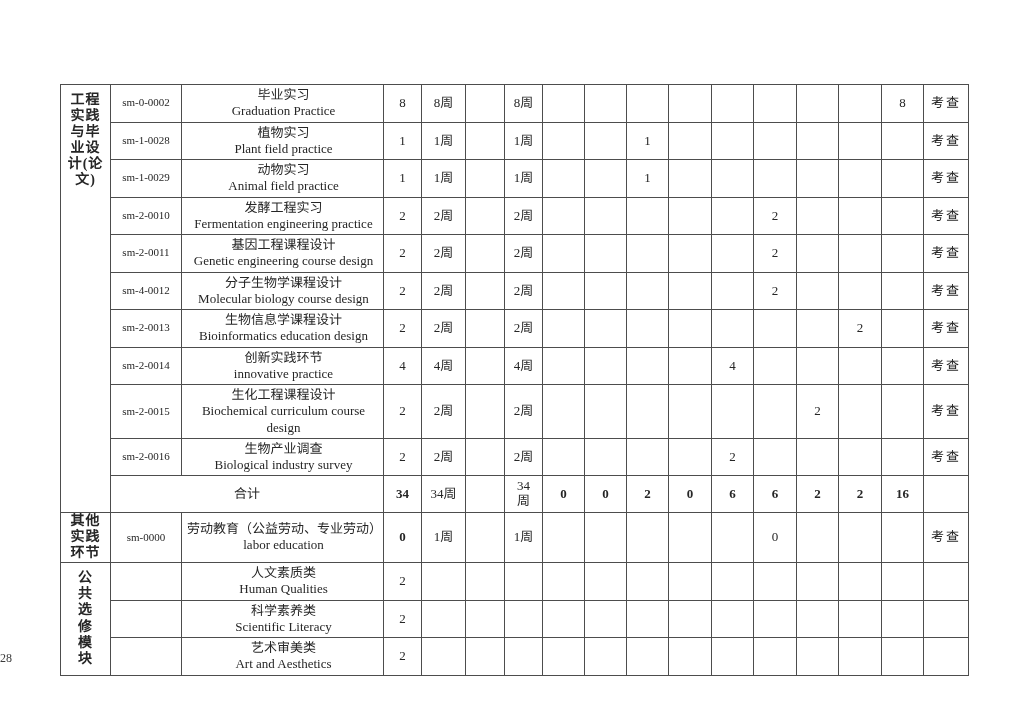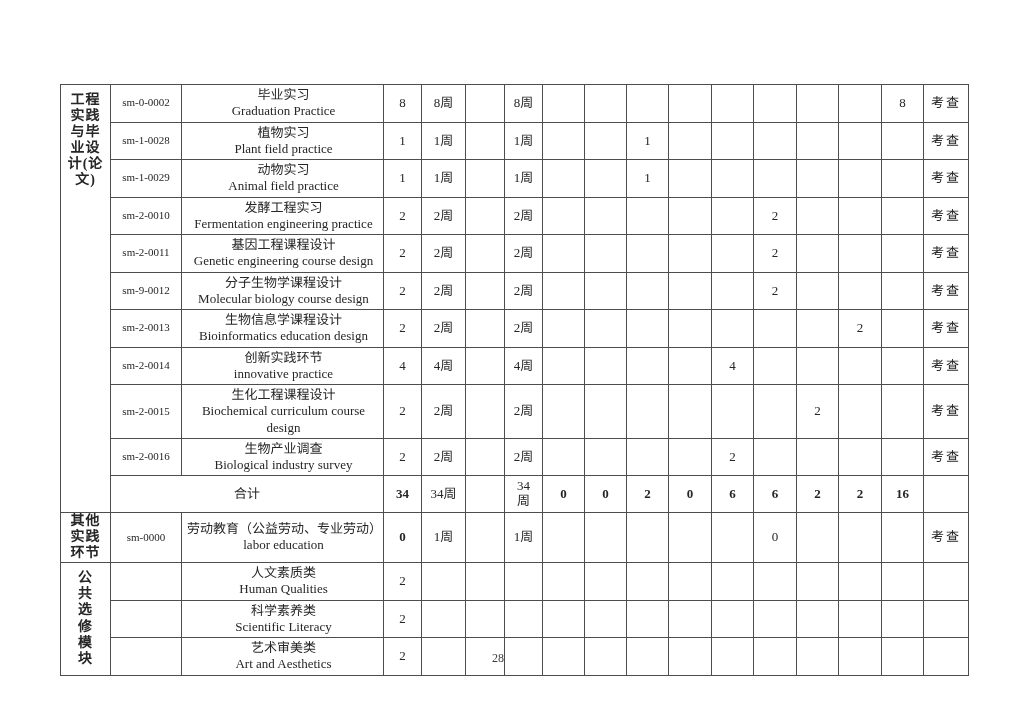--- a/index.html
+++ b/index.html
@@ -18,21 +18,21 @@
   td.cat-top{vertical-align:top;padding-top:7px;}
   td.code{font-size:11px;}
   td.name{text-align:center;padding:2px 3px 2px 5px;}
   td.name .zh{display:block;white-space:nowrap;}
   td.name .en{display:block;white-space:nowrap;}
   td.num{font-size:13px;}
   td.assess{letter-spacing:2px;}
   tr.total-row td.bold, td.bold{font-weight:bold;}
   .stack span{display:block;line-height:1.15;}
   .footer{
-    position:absolute;left:0;top:651px;width:996px;text-align:center;
+    position:absolute;left:0;top:651px;width:996px;
     font-size:12px;color:#3a3a3a;
   }
 </style>
 </head>
 <body>
 
 <div class="sheet">
 <table>
   <colgroup>
     <col style="width:50px">
@@ -169,21 +169,21 @@
     <td class="num"></td>
     <td class="num"></td>
     <td class="num">2</td>
     <td class="num"></td>
     <td class="num"></td>
     <td class="num"></td>
     <td class="num assess">考查</td>
   </tr>
 
   <tr style="height:37px">
-    <td class="code">sm-9-0012</td>
+    <td class="code">sm-4-0012</td>
     <td class="name">
       <span class="zh">分子生物学课程设计</span>
       <span class="en">Molecular biology course design</span>
     </td>
     <td class="num">2</td>
     <td class="num">2周</td>
     <td class="num"></td>
     <td class="num">2周</td>
     <td class="num"></td>
     <td class="num"></td>

